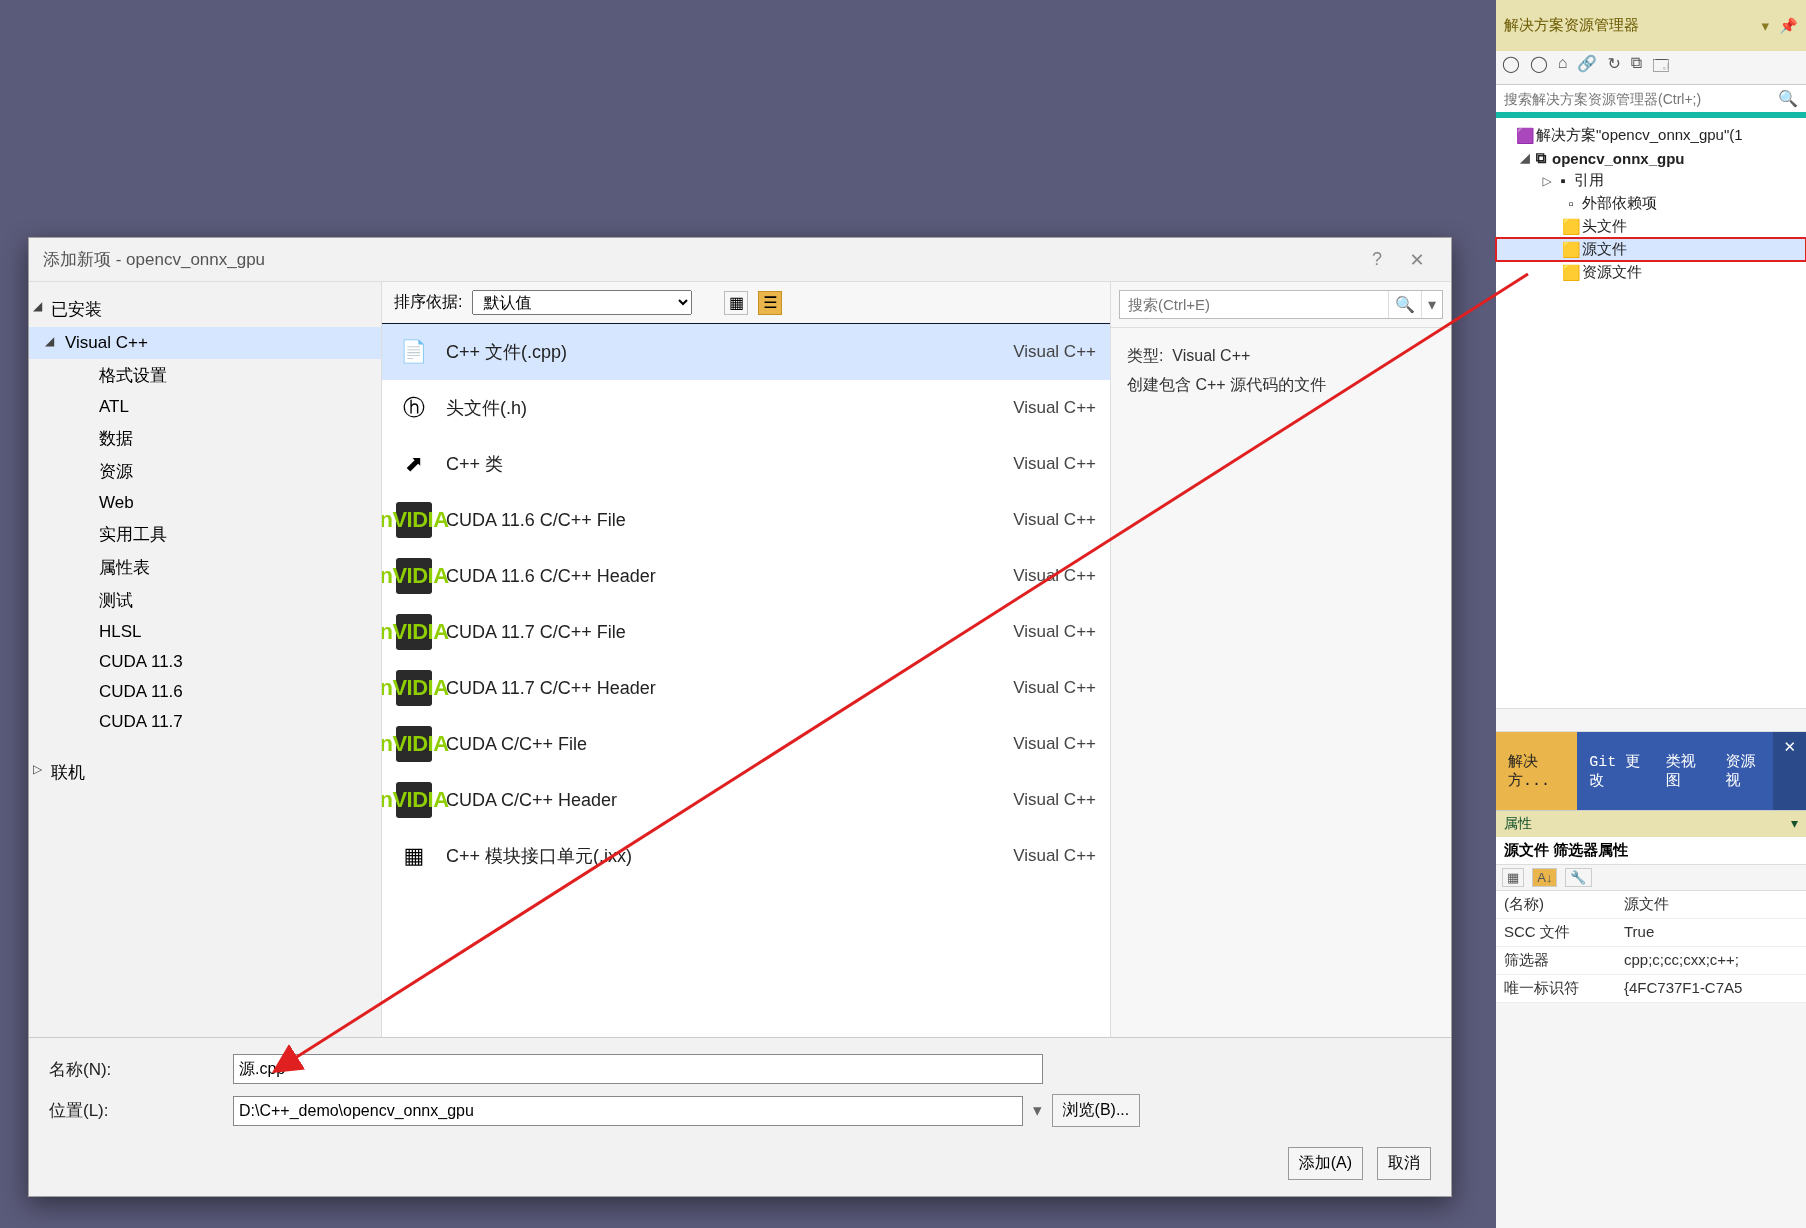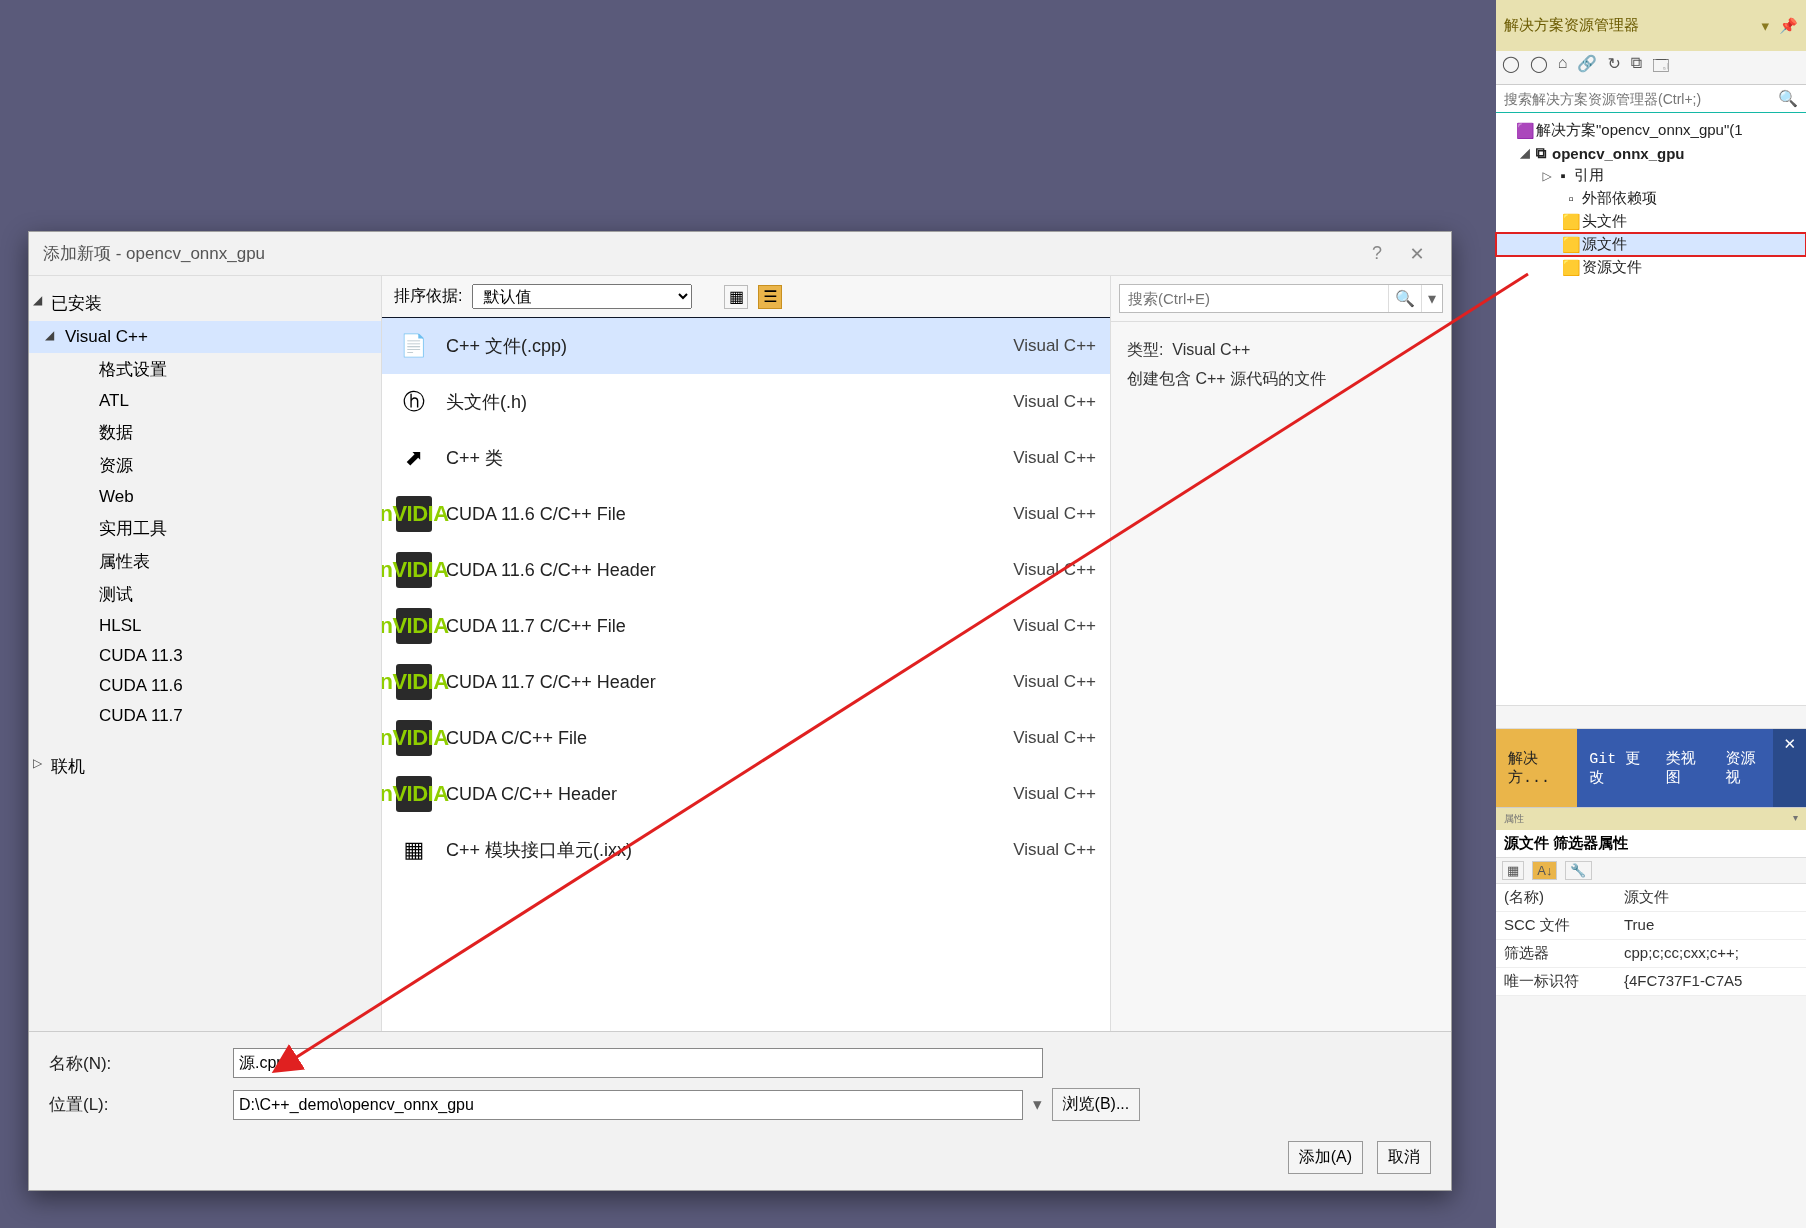--- a/index.html
+++ b/index.html
@@ -4,50 +4,50 @@
 <style>
 * { box-sizing: border-box; margin: 0; padding: 0; font-family: "Microsoft YaHei", "Segoe UI", Tahoma, sans-serif; }
 html, body { width: 1806px; height: 1228px; background: #5a5a7a; overflow: hidden; position: relative; }
 
 
 .right-col { position: absolute; right: 0; top: 0; width: 310px; height: 100%; display: flex; flex-direction: column; }
 .panel-titlebar { background: #e8e1b0; color: #6a5a00; font-size: 15px; padding: 16px 8px; display: flex; align-items: center; justify-content: space-between; }
 .panel-titlebar .glyphs span { margin-left: 6px; color: #8a7a20; cursor: default; }
 .panel-toolbar { background: #f5f5f5; border-bottom: 1px solid #ccc; padding: 3px 6px; display: flex; gap: 10px; color: #555; }
 .panel-toolbar span { font-size: 16px; cursor: default; }
-.panel-search { display: flex; background: #fff; border-bottom: 1px solid #14b8a6; }
+.panel-search { display: flex; background: #fff; border-bottom: 6px solid #14b8a6; }
 .panel-search input { flex: 1; border: none; padding: 5px 8px; font-size: 14px; outline: none; }
 .panel-search .mag { padding: 4px 8px; color: #777; }
 .tree { background: #fff; flex: 0 0 auto; padding: 6px 0; font-size: 15px; color: #222; }
 .tree-row { display: flex; align-items: center; padding: 2px 6px; white-space: nowrap; }
 .tree-row.sel { background: #d6e6ff; }
 .tree-row.boxed { outline: 2px solid #e02020; outline-offset: -1px; }
 .tw { display: inline-block; width: 14px; text-align: center; color: #555; font-size: 12px; }
 .tree-row .ico { width: 18px; display: inline-block; text-align: center; margin-right: 2px; }
 .indent1 { padding-left: 22px; } .indent2 { padding-left: 44px; } .indent3 { padding-left: 66px; }
 .tree .bold { font-weight: bold; }
 
 .scroll-gap { background: #f5f5f5; height: 24px; border-top: 1px solid #ddd; border-bottom: 1px solid #ddd; }
 .blue-tabbar { background: #365bad; color: #fff; display: flex; font-size: 15px; }
 .blue-tabbar .tab { padding: 20px 12px; cursor: default; font-family: Liberation Mono, monospace; }
 .blue-tabbar .tab.active { background: #eab54a; color: #222; }
 .blue-tabbar .close { margin-left: auto; padding: 6px 10px; background: #2a4a8a; }
 
 .prop-panel { background: #f5f5f5; flex: 1; display: flex; flex-direction: column; border-top: 1px solid #ccc; }
-.prop-title { background: #e8e1b0; color: #737373; font-size: 10px; padding: 4px 8px; display: flex; justify-content: space-between; }
+.prop-title { background: #e8e1b0; color: #14532d; font-size: 14px; padding: 4px 8px; display: flex; justify-content: space-between; }
 .prop-sub { background: #fff; padding: 4px 8px; font-size: 15px; border-bottom: 1px solid #ddd; }
 .prop-tb { background: #f5f5f5; padding: 3px 6px; display: flex; gap: 8px; border-bottom: 1px solid #ddd; color: #555; }
 .prop-tb span { border: 1px solid #ccc; padding: 1px 4px; font-size: 13px; }
 .prop-grid { background: #fff; font-size: 15px; }
 .prop-row { display: flex; border-bottom: 1px solid #eee; }
 .prop-row .k { width: 120px; padding: 4px 8px; color: #333; }
 .prop-row .v { flex: 1; padding: 4px 8px; color: #333; overflow: hidden; text-overflow: ellipsis; white-space: nowrap; }
 
 
-.dialog { position: absolute; left: 28px; top: 231px; width: 1424px; height: 960px; background: #f2f2f2; border: 1px solid #a0a0a0; box-shadow: 0 8px 24px rgba(0,0,0,.45); display: flex; flex-direction: column; }
+.dialog { position: absolute; left: 28px; top: 237px; width: 1424px; height: 960px; background: #f2f2f2; border: 1px solid #a0a0a0; box-shadow: 0 8px 24px rgba(0,0,0,.45); display: flex; flex-direction: column; }
 .dlg-titlebar { display: flex; align-items: center; padding: 10px 14px; color: #555; font-size: 17px; }
 .dlg-titlebar .sp { flex: 1; }
 .dlg-titlebar .wbtn { width: 40px; text-align: center; color: #888; font-size: 18px; }
 
 .dlg-body { flex: 1; display: flex; border-top: 1px solid #ddd; overflow: hidden; }
 
 .dlg-left { width: 352px; background: #f2f2f2; padding: 10px 0; font-size: 17px; }
 .cat-row { padding: 6px 20px 6px 36px; cursor: default; position: relative; }
 .cat-row.top { padding-left: 22px; color: #000; }
 .cat-row.sel { background: #d6e6ff; }

